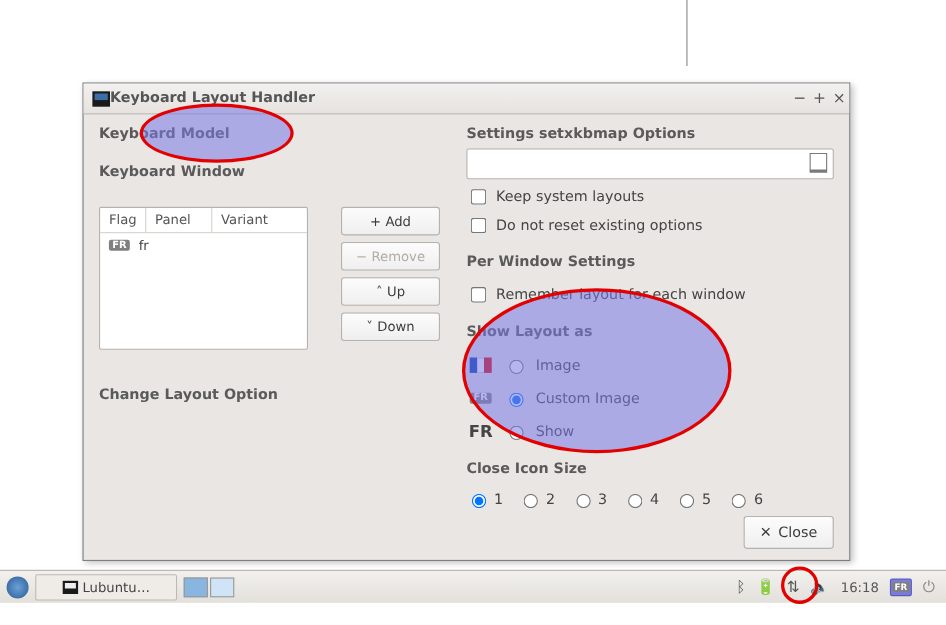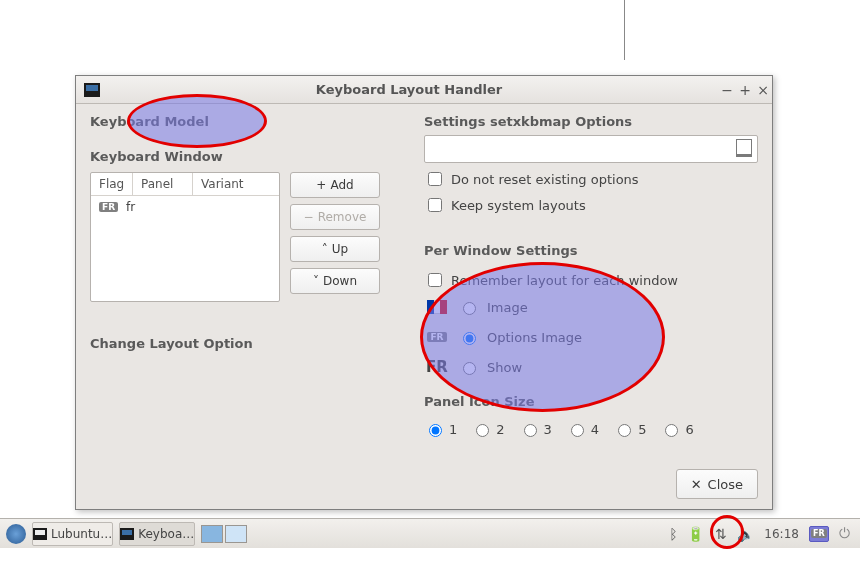--- a/index.html
+++ b/index.html
@@ -12,32 +12,32 @@
   }
   .titlebar {
     height: 28px; background: linear-gradient(#f3f1ef,#e5e2df);
     border-bottom: 1px solid #bdb9b4; display: flex; align-items: center; position: relative;
     font-size: 13px; color: #444;
   }
   .titlebar .app-icon {
     width: 16px; height: 14px; margin-left: 8px; background: #1a1a1a; position: relative;
   }
   .titlebar .app-icon::before { content:""; position:absolute; left:2px; top:2px; width:12px; height:6px; background:#3a6ea5; }
-  .titlebar .title { flex:1; text-align:center; font-weight:bold; color:#555; }
+  .titlebar .title { flex:1; text-align:left; font-weight:bold; color:#555; }
   .titlebar .winbtn { width:18px; text-align:center; cursor:pointer; color:#555; font-size:14px; }
   .content { display:flex; padding:8px 14px 0 14px; height:370px; }
   .col { flex:1; display:flex; flex-direction:column; font-size:13px; color:#3b3b3b; }
   .col.left { margin-right: 24px; max-width: 310px; }
   .section-label { font-weight:bold; color:#5a5a5a; margin-bottom:6px; margin-top:2px; }
   .wide-btn {
     width:100%; height:32px; background:linear-gradient(#fcfcfc,#efefef);
     border:1px solid #b6b2ae; border-radius:3px; color:#3b3b3b; font-size:13px;
     display:flex; align-items:center; justify-content:center; cursor:pointer;
   }
-  .layouts-box { display:flex; margin-top:2px; }
+  .layouts-box { display:flex; margin-top:18px;justify-content:space-between; }
   .tree {
     width:190px; height:130px; background:#fff; border:1px solid #b6b2ae; border-radius:2px;
     font-size:12px; color:#444;
   }
   .tree .hdr { display:flex; border-bottom:1px solid #d6d2cd; }
   .tree .hdr div { padding:4px 8px; border-right:1px solid #d6d2cd; color:#555; }
   .tree .row { display:flex; align-items:center; padding:4px 8px; gap:8px; }
   .fr-badge { display:inline-block; background:#808080; color:#fff; font-size:9px; padding:0 3px; border-radius:2px; font-weight:bold; }
   .side-btns { display:flex; flex-direction:column; gap:6px; margin-left:10px; }
   .small-btn {
@@ -68,21 +68,21 @@
     border:1px solid #b6b2ae; border-radius:3px; font-size:13px; color:#3b3b3b;
     display:flex; align-items:center; gap:6px; cursor:pointer;
   }
   
   .taskbar {
     position:absolute; left:0; bottom:20px; width:860px; height:30px;
     background:linear-gradient(#f2f0ed,#e3e0db); border-top:1px solid #b4b1ac;
     display:flex; align-items:center; font-size:12px; color:#444;
   }
   .task-item {
-    height:24px; display:flex; align-items:center; gap:4px; padding:0 0;
+    height:24px; display:flex; align-items:center; gap:4px; padding:0 24px;
     border:1px solid #bdb9b4; border-radius:2px; margin-left:6px; background:#efece8; cursor:pointer;
   }
   .task-item.active { background:#dedbd6; }
   .task-item .ticon { width:14px; height:12px; background:#1a1a1a; position:relative; }
   .task-item .ticon::before { content:""; position:absolute; left:2px; top:2px; width:10px; height:5px; background:#3a6ea5; }
   .task-item .ticon.doc::before { background:#eee; }
   .spacer { flex:1; }
   .tray { display:flex; align-items:center; gap:10px; padding-right:10px; color:#555; }
   .tray .glyph { font-size:14px; cursor:pointer; }
   .tray .kb-ind {
@@ -158,60 +158,61 @@
     </div>
 
     <div class="col">
       <div class="section-label">Settings setxkbmap Options</div>
       <div class="adv-wrap">
         <input class="adv-input" value="" style="">
         <div class="pick"></div>
       </div>
       <label class="check-row">
         <input type="checkbox" style="">
-        <span>Do not reset existing options</span>
+        <span>Keep system layouts</span>
       </label>
       <label class="check-row">
         <input type="checkbox" style="">
-        <span>Keep system layouts</span>
+        <span>Do not reset existing options</span>
       </label>
 
-      <div class="section-label" style="margin-top:28px">Per Window Settings</div>
+      <div class="section-label" style="margin-top:16px">Per Window Settings</div>
       <label class="check-row">
         <input type="checkbox" style="">
         <span>Remember layout for each window</span>
       </label>
 
+      <div class="section-label" style="margin-top:16px">Show Layout as</div>
       <div class="radio-row">
         <span class="icon-cell">
             <span class="flag-fr">
               <span class="b"></span>
               <span class="w"></span>
               <span class="r"></span>
             </span>
           </span>
         <input type="radio" name="sl" style="">
         <span>Image</span>
       </div>
       <div class="radio-row">
         <span class="icon-cell">
             <span class="fr-badge">FR</span>
           </span>
         <input type="radio" name="sl" checked="" style="">
-        <span>Options Image</span>
+        <span>Custom Image</span>
       </div>
       <div class="radio-row">
         <span class="icon-cell">
             <span class="fr-text">FR</span>
           </span>
         <input type="radio" name="sl" style="">
         <span>Show</span>
       </div>
 
-      <div class="section-label" style="margin-top:14px">Panel Icon Size</div>
+      <div class="section-label" style="margin-top:14px">Close Icon Size</div>
       <div class="panel-icon-row">
         <label>
             <input type="radio" name="sz" checked="" style="">
             <span>1</span>
           </label>
         <label>
             <input type="radio" name="sz" style="">
             <span>2</span>
           </label>
         <label>
@@ -240,24 +241,20 @@
       <span>Close</span>
     </button>
   </div>
 </div>
 
 <div class="taskbar">
   <div style="width:20px;height:20px;margin-left:6px;border-radius:50%;background:radial-gradient(#6aa0d8,#2a5b93);"></div>
   <div class="task-item">
     <span class="ticon doc"></span>
     <span>Lubuntu…</span>
-  </div>
-  <div class="task-item active">
-    <span class="ticon"></span>
-    <span>Keyboa…</span>
   </div>
   <div class="ws">
     <div class="cur"></div>
     <div></div>
   </div>
   <div class="spacer"></div>
   <div class="tray">
     <span class="glyph">ᛒ</span>
     <span class="glyph">🔋</span>
     <span class="glyph">⇅</span>

